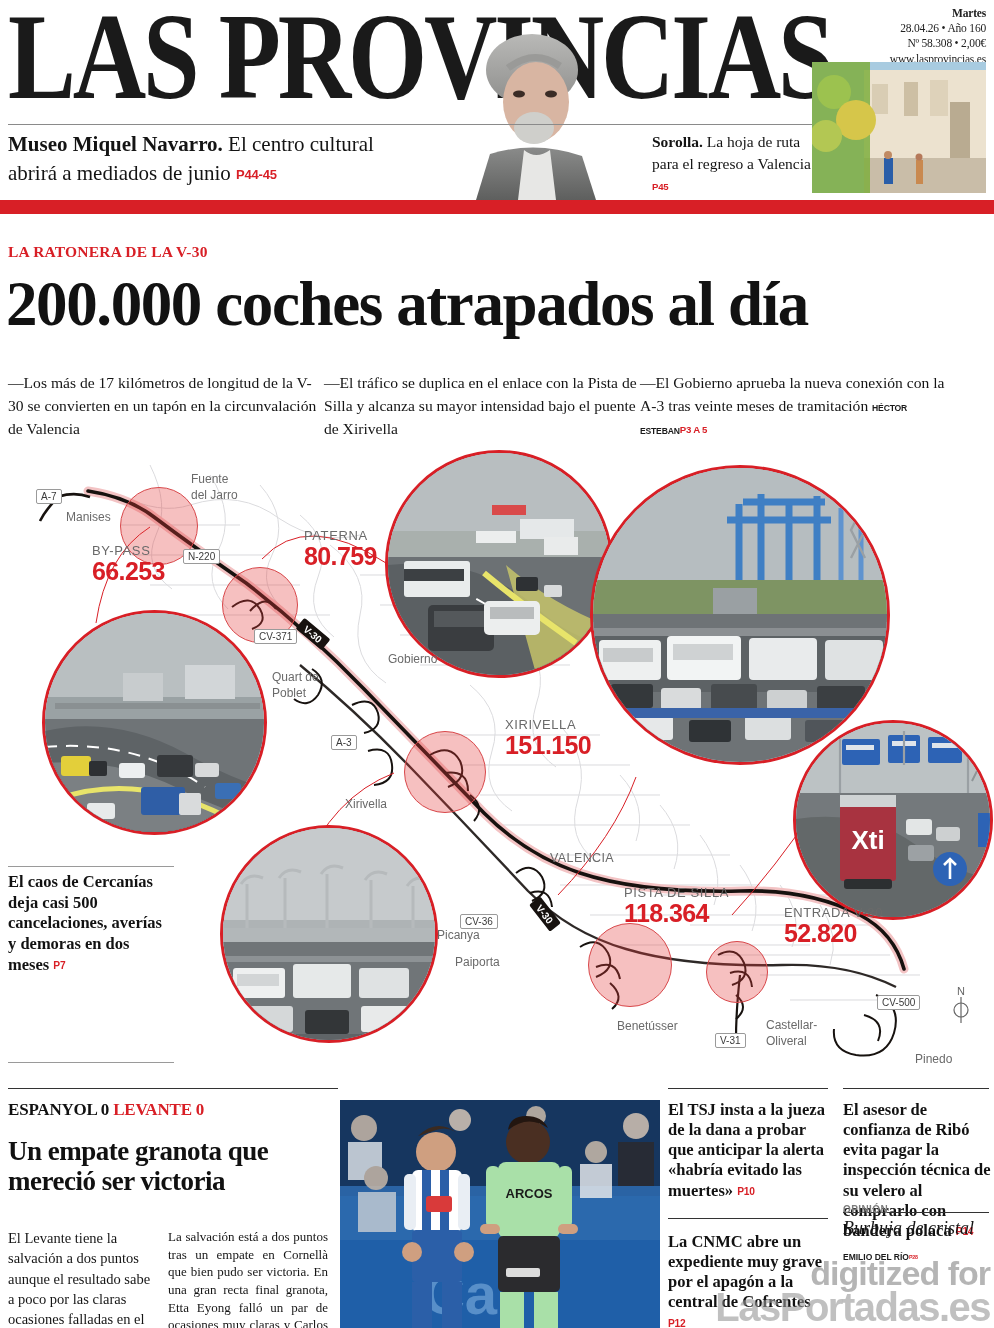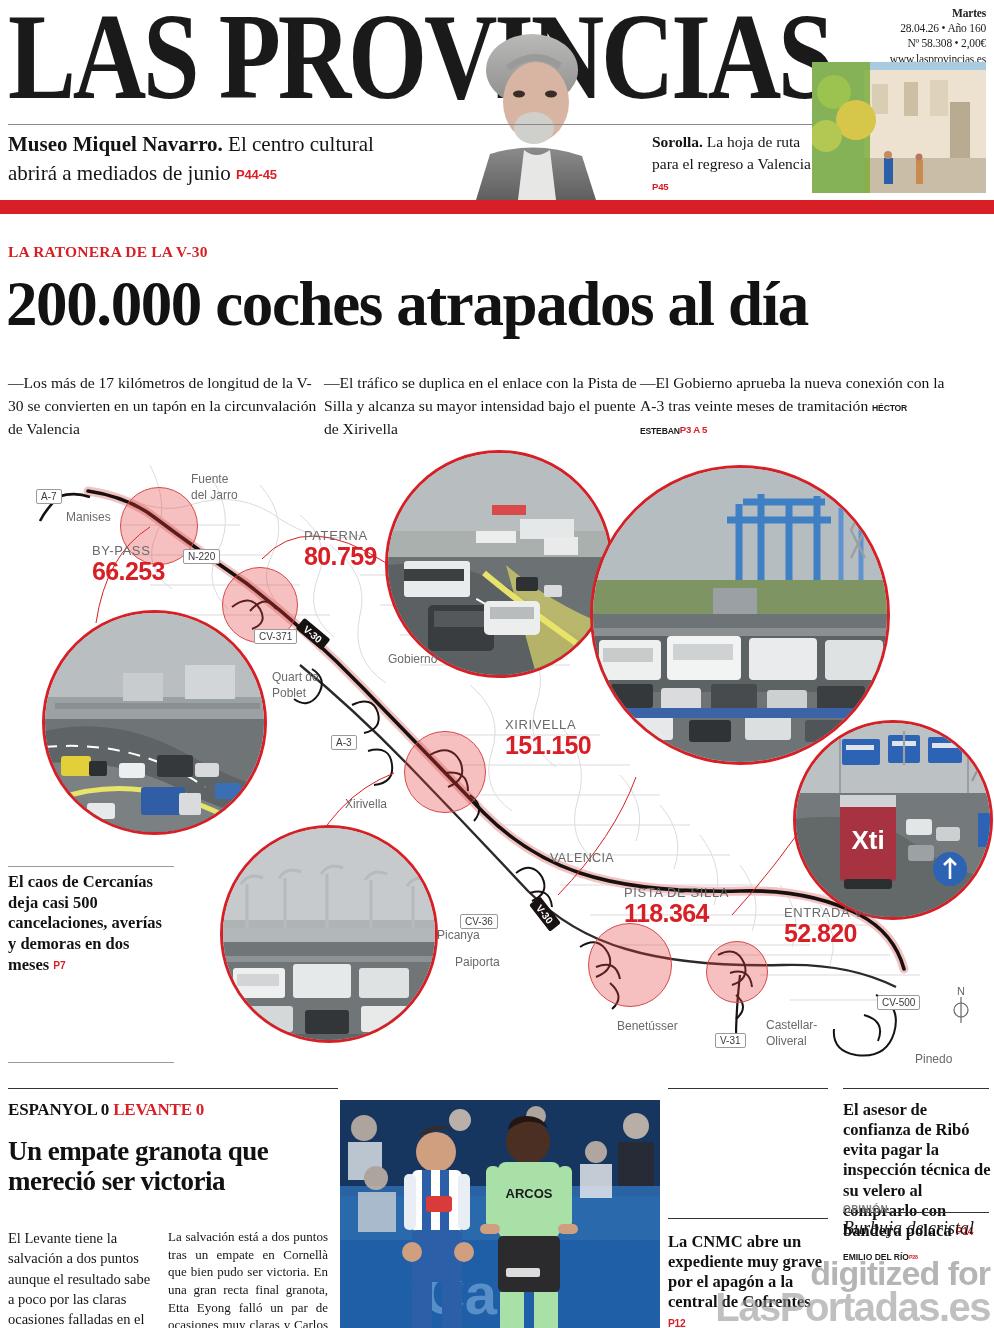--- a/index.html
+++ b/index.html
@@ -606,20 +606,23 @@
       <rect x="140" y="124" width="20" height="10" rx="5" fill="#cf9f80"></rect>
       <rect x="218" y="124" width="20" height="10" rx="5" fill="#cf9f80"></rect>
       <text x="189" y="98" font-family="Liberation Sans, sans-serif" font-size="13" font-weight="700" fill="#1a1a1a" text-anchor="middle">ARCOS</text>
       <rect x="158" y="136" width="62" height="56" rx="5" fill="#2b2b2e"></rect>
       <rect x="166" y="168" width="34" height="9" rx="2" fill="#dcdcdc"></rect>
       <rect x="160" y="192" width="24" height="36" fill="#a9e0a8"></rect>
       <rect x="194" y="192" width="24" height="36" fill="#a9e0a8"></rect>
     </g>
   </svg>
 
+  <div class="ncol" style="left:668px; top:1100px; width:160px;">
+    <span>El TSJ insta a la jueza de la dana a probar que anticipar la alerta «habría evitado las muertes» </span><span class="pref">P10</span>
+  </div>
   <div class="botrule" style="left:668px; top:1218px; width:160px;"></div>
   <div class="ncol" style="left:668px; top:1232px; width:160px;">
     <span>La CNMC abre un expediente muy grave por el apagón a la central de Cofrentes </span><span class="pref">P12</span>
   </div>
 
   <div class="ncol" style="left:843px; top:1100px; width:148px;">
     <span>El asesor de confianza de Ribó evita pagar la inspección técnica de su velero al comprarlo con bandera polaca </span><span class="pref">P14</span>
   </div>
   <div class="botrule" style="left:843px; top:1212px; width:146px;"></div>
 

